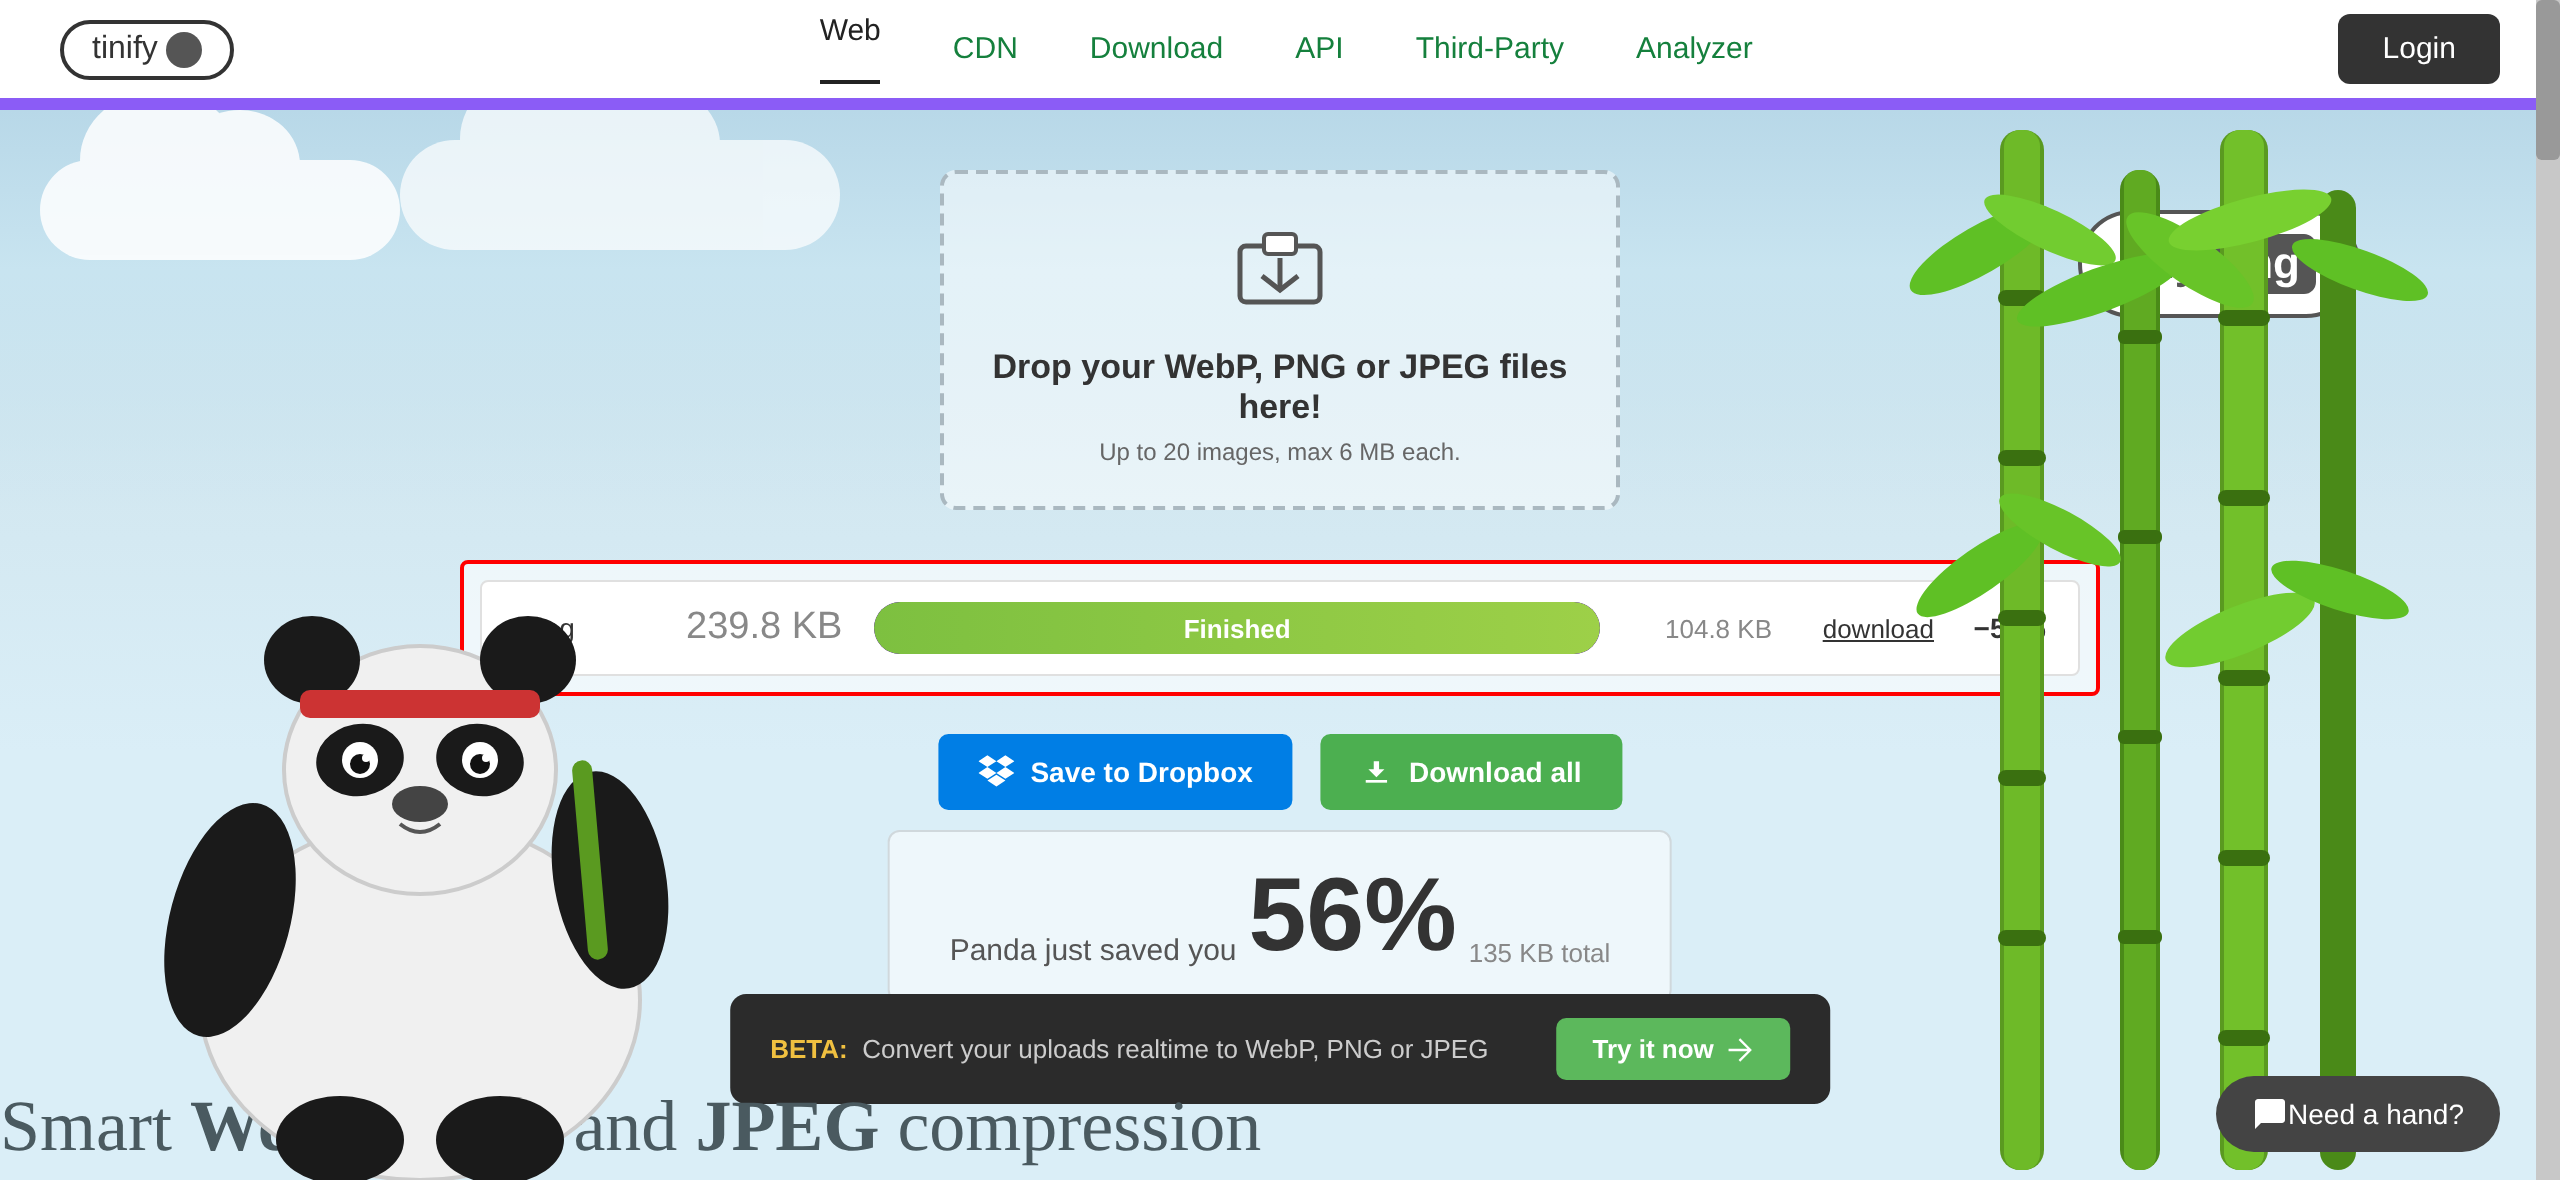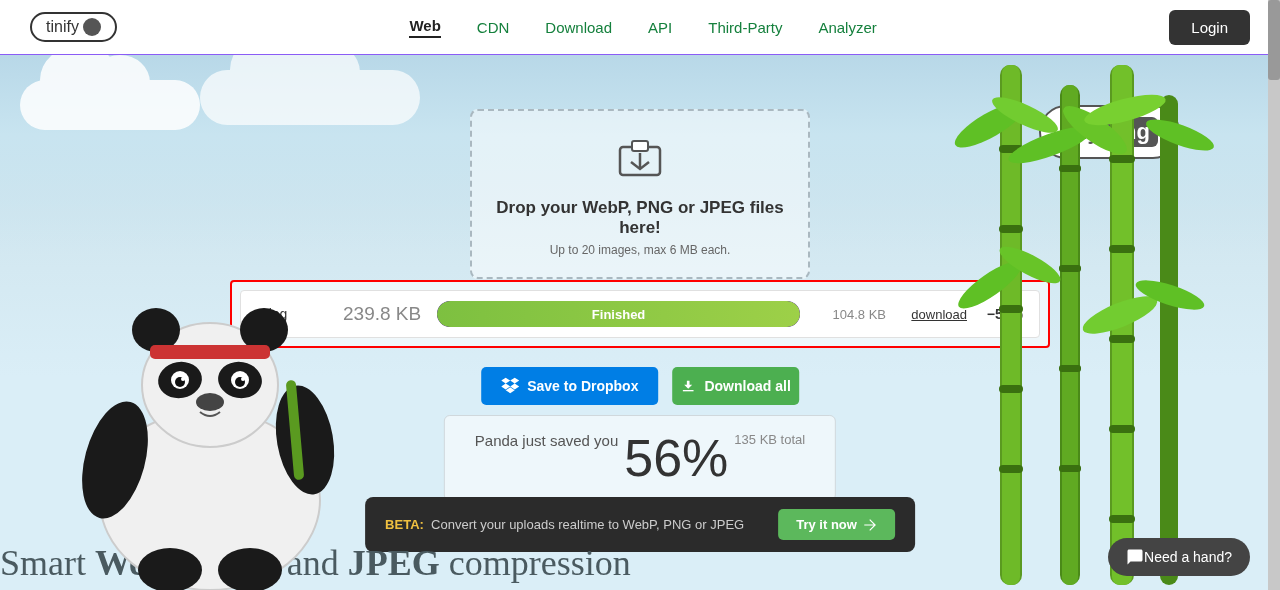--- a/index.html
+++ b/index.html
@@ -13,21 +13,21 @@
     }
 
     
     .navbar {
       background: #fff;
       height: 55px;
       display: flex;
       align-items: center;
       justify-content: space-between;
       padding: 0 30px;
-      border-bottom: 1px solid #8b5cf6;
+      border-bottom: 6px solid #8b5cf6;
       position: relative;
       z-index: 10;
     }
     .logo-wrap {
       display: flex;
       align-items: center;
     }
     .logo-pill {
       border: 2px solid #333;
       border-radius: 20px;
@@ -52,23 +52,23 @@
       gap: 36px;
       font-size: 15px;
     }
     .nav-link {
       color: #15803d;
       text-decoration: none;
       font-weight: 400;
     }
     .nav-link.active {
       color: #222;
-      font-weight: 700;
+      font-weight: 400;
       border-bottom: 2px solid #222;
-      padding-bottom: 2px;
+      padding-bottom: 16px;
     }
     .login-btn {
       background: #333;
       color: #fff;
       border: none;
       border-radius: 6px;
       padding: 9px 22px;
       font-size: 15px;
       font-weight: 500;
       cursor: pointer;
@@ -140,21 +140,20 @@
       left: 50%;
       transform: translateX(-50%);
       width: 340px;
     }
     .dropzone {
       border: 2px dashed #aab8c0;
       border-radius: 8px;
       background: rgba(255,255,255,0.5);
       padding: 28px 4px 20px;
       text-align: center;
-      margin-top: 24px;
     }
     .upload-icon {
       font-size: 36px;
       color: #555;
       margin-bottom: 10px;
     }
     .drop-title {
       font-size: 17px;
       font-weight: 700;
       color: #333;
@@ -266,21 +265,21 @@
       cursor: pointer;
       display: flex;
       align-items: center;
       gap: 8px;
     }
     .btn-download-all {
       background: #4caf50;
       color: #fff;
       border: none;
       border-radius: 5px;
-      padding: 10px 8px;
+      padding: 10px 20px;
       font-size: 14px;
       font-weight: 600;
       cursor: pointer;
       display: flex;
       align-items: center;
       gap: 8px;
     }
 
     
     .savings-box {
@@ -292,26 +291,26 @@
       border: 1px solid #d0d8dc;
       border-radius: 6px;
       padding: 16px 30px;
       text-align: center;
       min-width: 270px;
     }
     .savings-text {
       font-size: 15px;
       color: #555;
       display: flex;
-      align-items: flex-start;
+      align-items: flex-end;
       gap: 6px;
     }
     .savings-pct-big {
       font-size: 52px;
-      font-weight: 400;
+      font-weight: 700;
       color: #333;
       line-height: 1;
     }
     .savings-total {
       font-size: 13px;
       color: #888;
     }
     .share-row {
       position: absolute;
       top: 453px;

